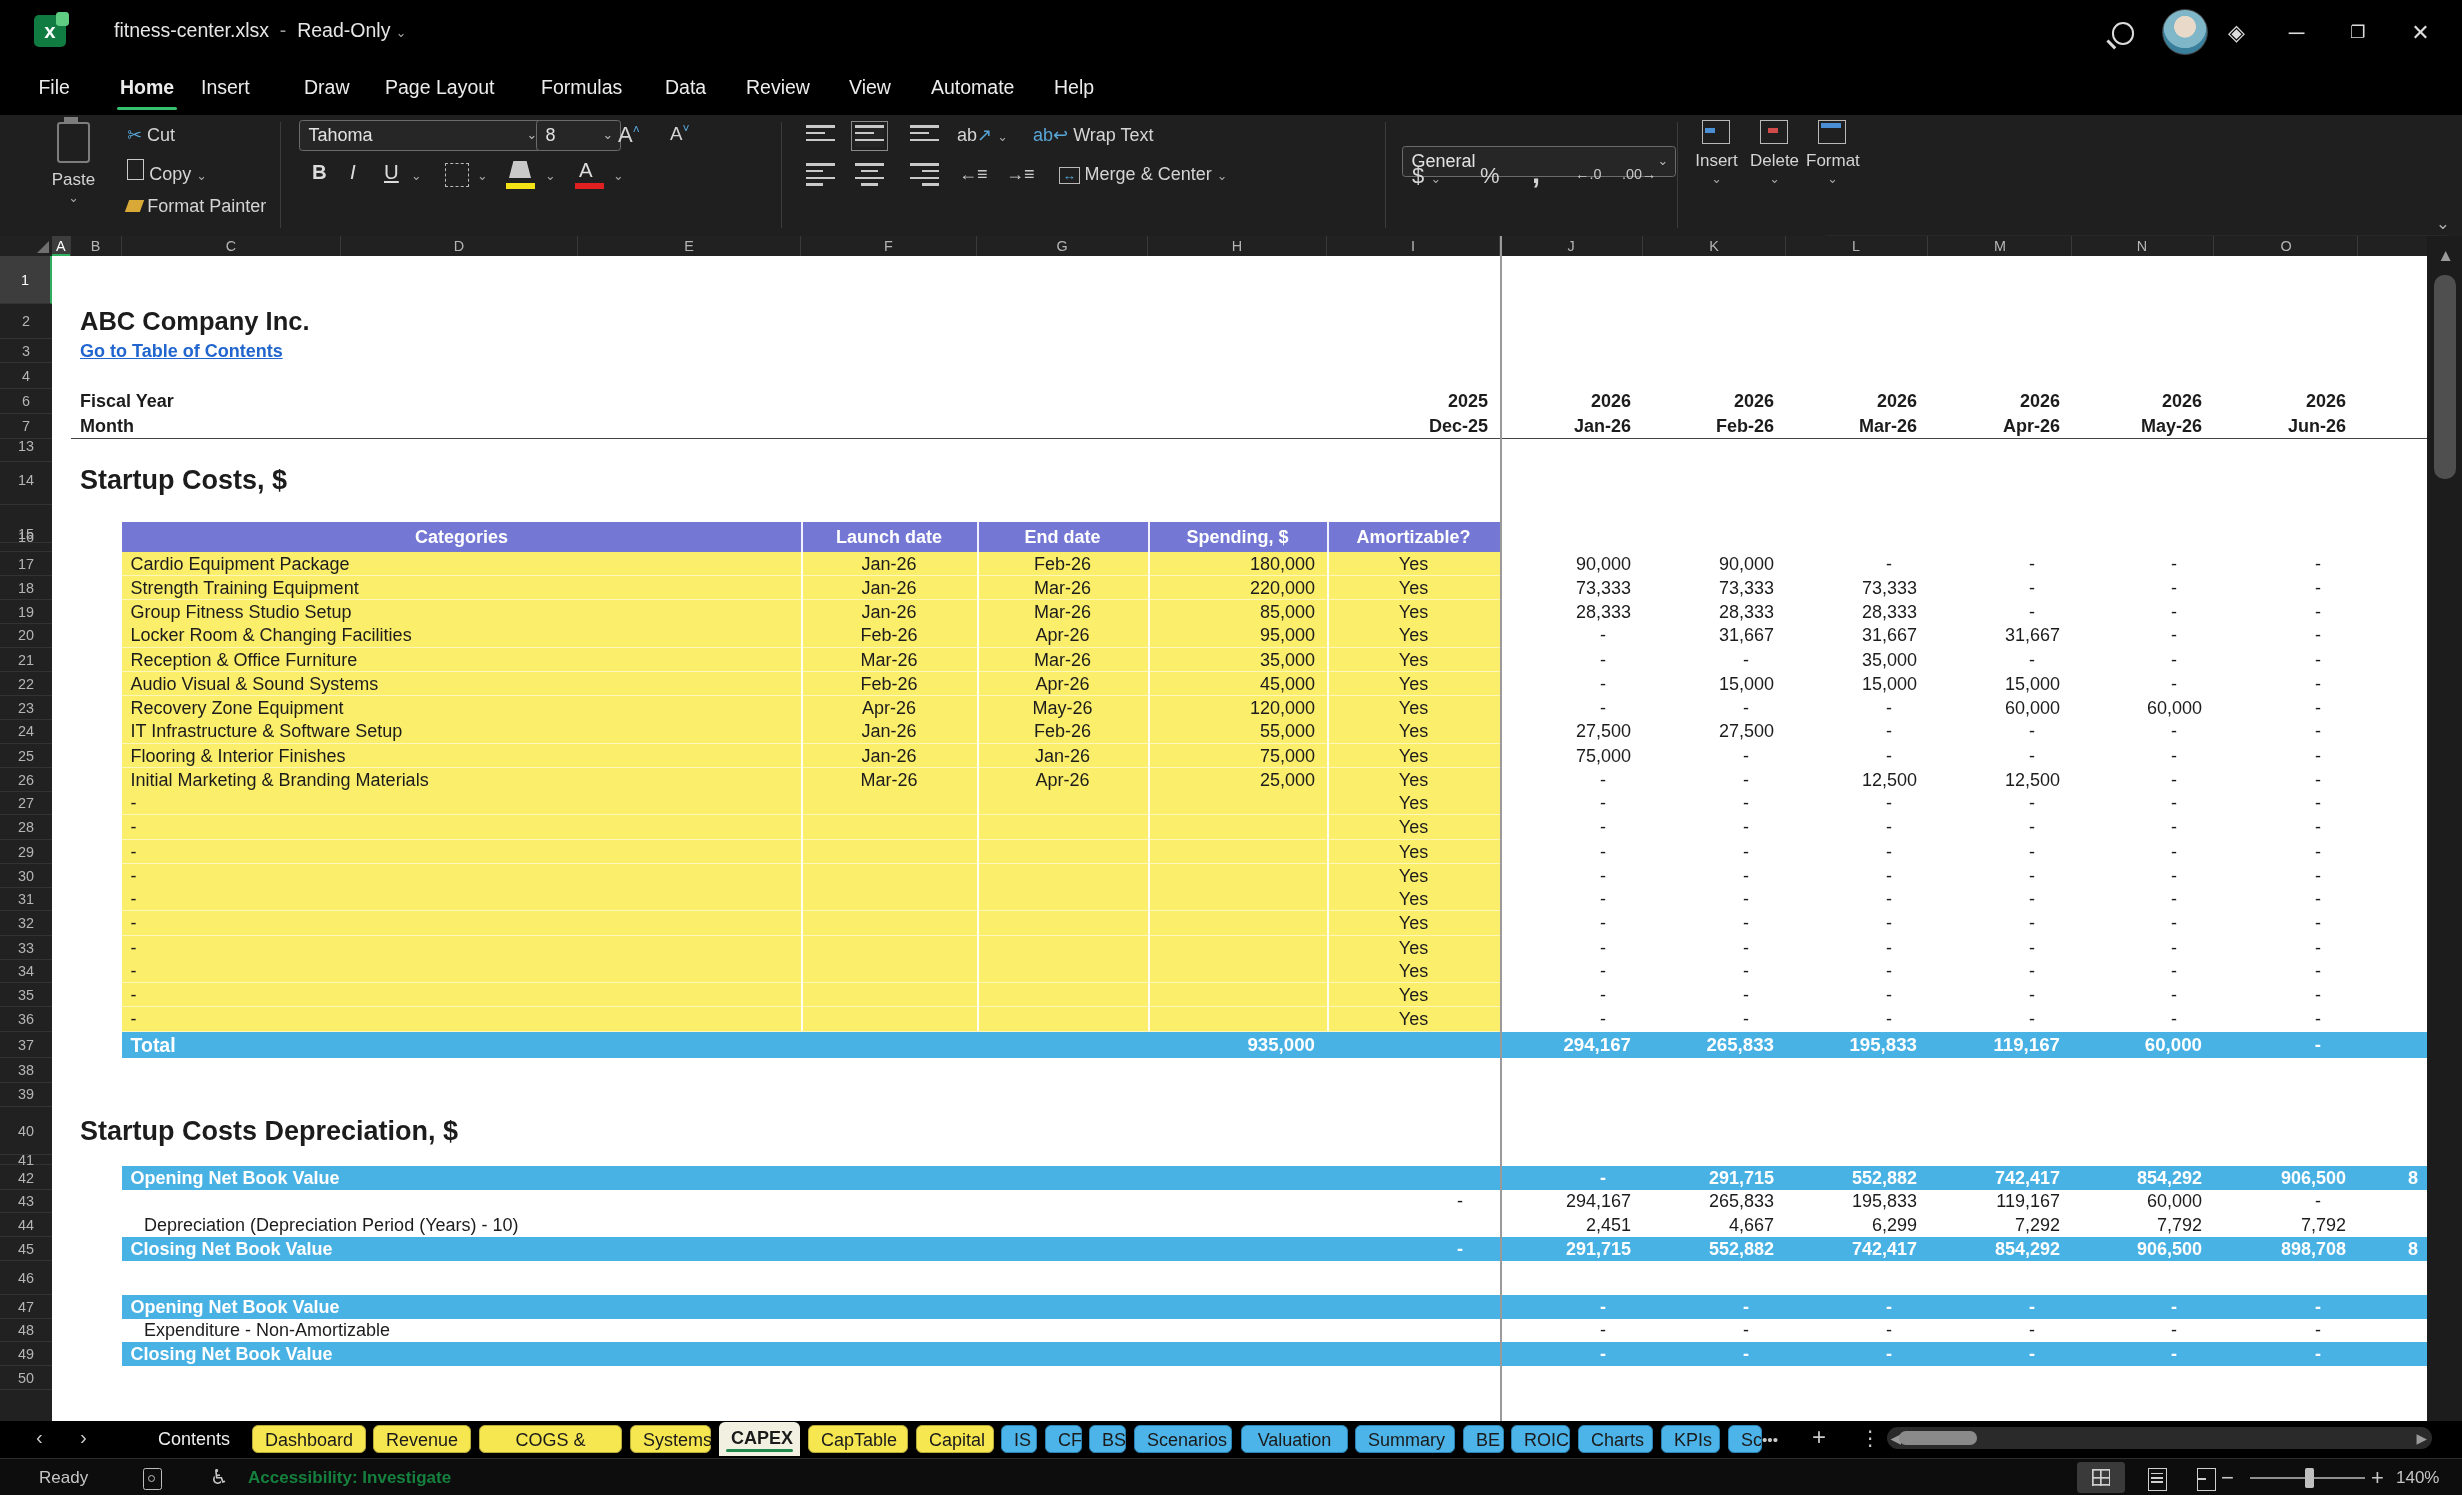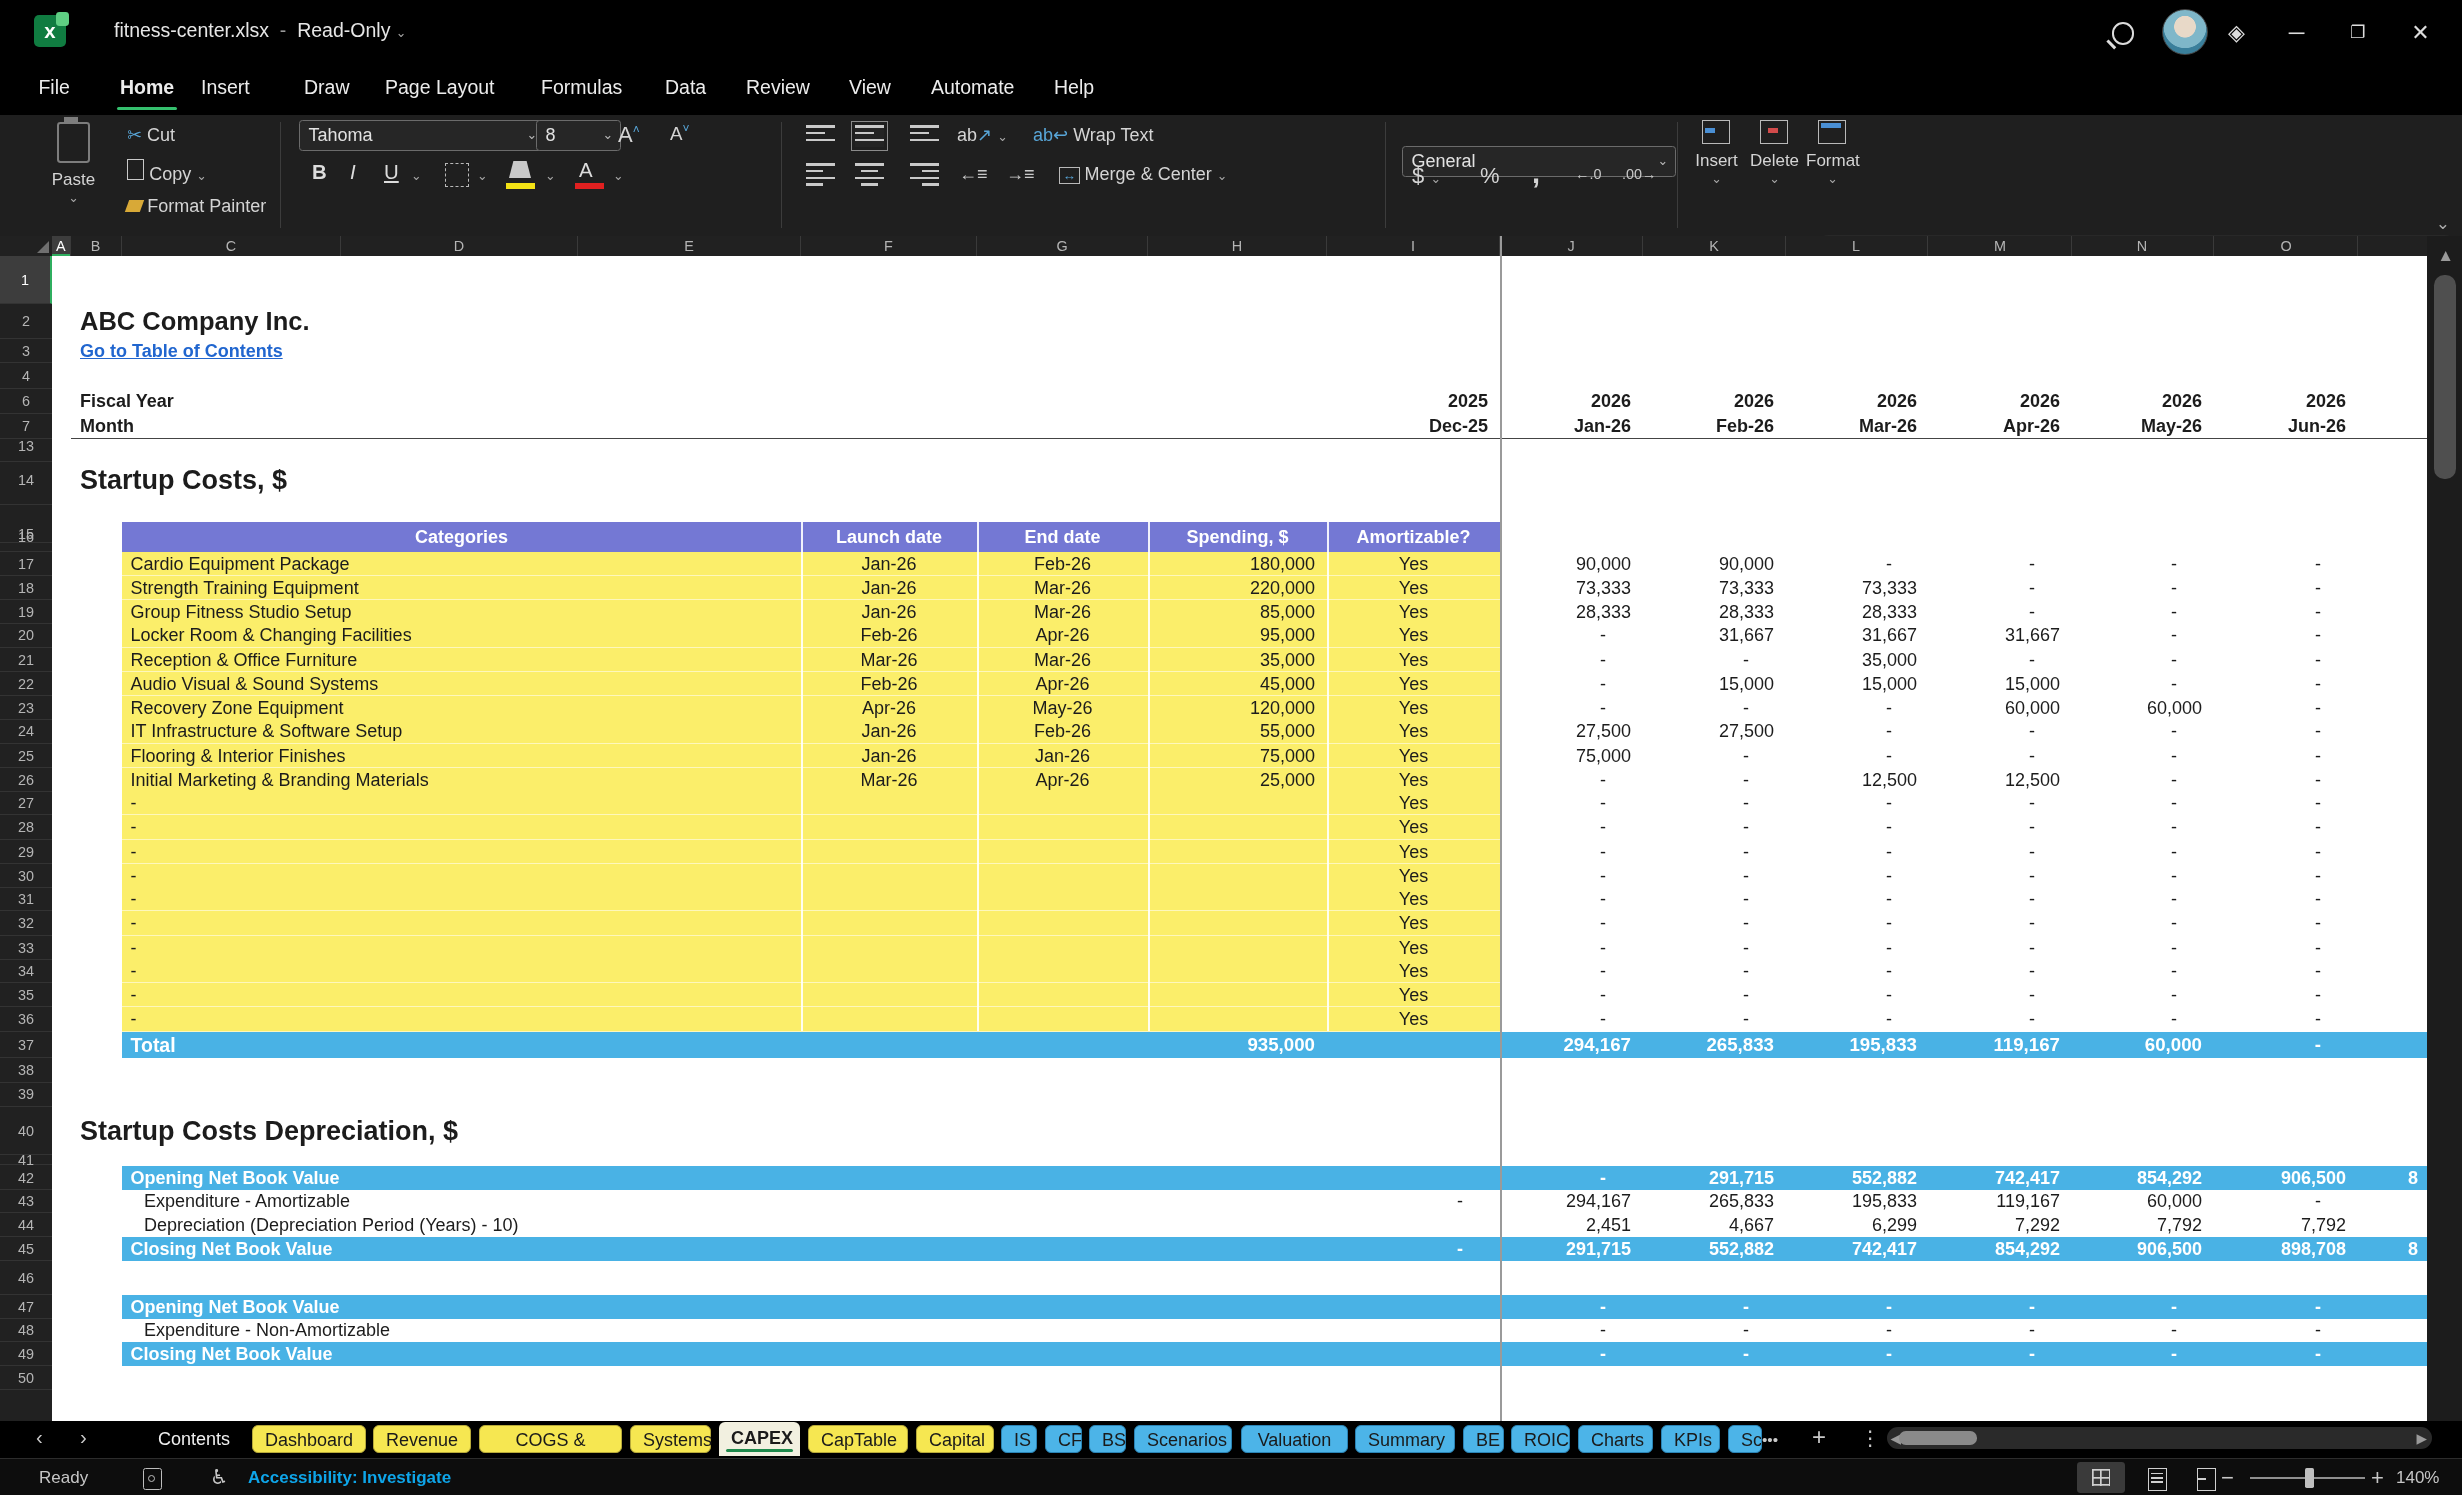--- a/index.html
+++ b/index.html
@@ -584,21 +584,20 @@
     <div class="cell b right wtxt" style="left: 2163px; width: 143px; top: 776px; height: 26px; line-height: 26px; padding-left: 0px; padding-right: 37px; font-size: 18.7px;">-</div>
     <div class="cell blu" style="left: 70px; width: 2305px; top: 910px; height: 24px;"></div>
     <div class="cell b wtxt" style="left: 70px; width: 1026px; top: 910px; height: 24px; line-height: 24px; padding-left: 8.5px; padding-right: 0px;">Opening Net Book Value</div>
     <div class="cell b wtxt right" style="left: 1448px; width: 143px; top: 910px; height: 24px; line-height: 24px; padding-left: 0px; padding-right: 37px;">-</div>
     <div class="cell b wtxt right" style="left: 1591px; width: 143px; top: 910px; height: 24px; line-height: 24px; padding-left: 0px; padding-right: 12px;">291,715</div>
     <div class="cell b wtxt right" style="left: 1734px; width: 143px; top: 910px; height: 24px; line-height: 24px; padding-left: 0px; padding-right: 12px;">552,882</div>
     <div class="cell b wtxt right" style="left: 1877px; width: 143px; top: 910px; height: 24px; line-height: 24px; padding-left: 0px; padding-right: 12px;">742,417</div>
     <div class="cell b wtxt right" style="left: 2019px; width: 143px; top: 910px; height: 24px; line-height: 24px; padding-left: 0px; padding-right: 12px;">854,292</div>
     <div class="cell b wtxt right" style="left: 2163px; width: 143px; top: 910px; height: 24px; line-height: 24px; padding-left: 0px; padding-right: 12px;">906,500</div>
     <div class="cell b wtxt right" style="left: 2305px; width: 70px; top: 910px; height: 24px; line-height: 24px; padding-left: 51px; padding-right: 0px; overflow: hidden; text-align: left;">8</div>
-    <div class="cell " style="left: 70px; width: 1026px; top: 933px; height: 24px; line-height: 24px; padding-left: 22px; padding-right: 0px;">Expenditure - Amortizable</div>
     <div class="cell right" style="left: 1275px; width: 173px; top: 933px; height: 24px; line-height: 24px; padding-left: 0px; padding-right: 37px;">-</div>
     <div class="cell right" style="left: 1448px; width: 143px; top: 933px; height: 24px; line-height: 24px; padding-left: 0px; padding-right: 12px;">294,167</div>
     <div class="cell right" style="left: 1591px; width: 143px; top: 933px; height: 24px; line-height: 24px; padding-left: 0px; padding-right: 12px;">265,833</div>
     <div class="cell right" style="left: 1734px; width: 143px; top: 933px; height: 24px; line-height: 24px; padding-left: 0px; padding-right: 12px;">195,833</div>
     <div class="cell right" style="left: 1877px; width: 143px; top: 933px; height: 24px; line-height: 24px; padding-left: 0px; padding-right: 12px;">119,167</div>
     <div class="cell right" style="left: 2019px; width: 143px; top: 933px; height: 24px; line-height: 24px; padding-left: 0px; padding-right: 12px;">60,000</div>
     <div class="cell right" style="left: 2163px; width: 143px; top: 933px; height: 24px; line-height: 24px; padding-left: 0px; padding-right: 37px;">-</div>
     <div class="cell " style="left: 70px; width: 1026px; top: 957px; height: 24px; line-height: 24px; padding-left: 22px; padding-right: 0px;">Depreciation (Depreciation Period (Years) - 10)</div>
     <div class="cell right" style="left: 1448px; width: 143px; top: 957px; height: 24px; line-height: 24px; padding-left: 0px; padding-right: 12px;">2,451</div>
     <div class="cell right" style="left: 1591px; width: 143px; top: 957px; height: 24px; line-height: 24px; padding-left: 0px; padding-right: 12px;">4,667</div>
@@ -679,21 +678,21 @@
     <span class="harrow" style="right:5.1px;">▶</span>
   </div>
 </div>
 
 <div id="statusbar" class="abs">
   <div class="sb" style="left:39px;">Ready</div>
   <div class="sb" style="left:143px;top:8.5px;height:20.4px;width:17px;border:1.7px solid #bdbdbd;border-radius:2.5px;">
       <i style="position:absolute;left:4.2px;top:6.8px;width:5.1px;height:5.1px;border-radius:50%;border:1.7px solid #bdbdbd;"></i>
     </div>
   <div class="sb" style="left:210px;font-size:20.4px;">♿</div>
-  <div class="sb" style="left:248px;font-weight:bold;color:#0ea5e9;text-align:right;">Accessibility: Investigate</div>
+  <div class="sb" style="left:248px;font-weight:bold;color:#15803d;text-align:right;">Accessibility: Investigate</div>
   <div class="viewbtn on" style="left:2077px;"><span class="vgrid"></span></div>
   <div class="viewbtn" style="left:2133px;"><span class="vpage"><i style="top:3.4px;"></i><i style="top:7.6px;"></i><i style="top:12px;"></i></span></div>
   <div class="viewbtn" style="left:2182px;"><span class="vpage" style="border-style:solid;"><i style="top:8.5px;left:0;right:8.5px;"></i></span></div>
   <div class="sb" style="left:2221px;font-size:22px;">−</div>
   <div class="abs" id="zoom-track"></div>
   <div class="abs" id="zoom-thumb"></div>
   <div class="sb" style="left:2371px;font-size:22px;">+</div>
   <div class="sb" style="left:2396px;">140%</div>
 </div>
 

